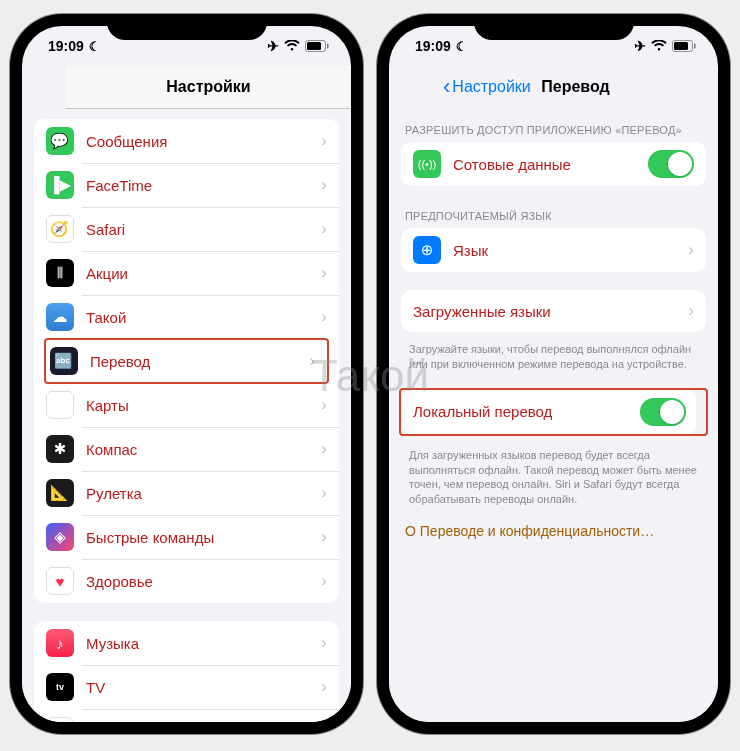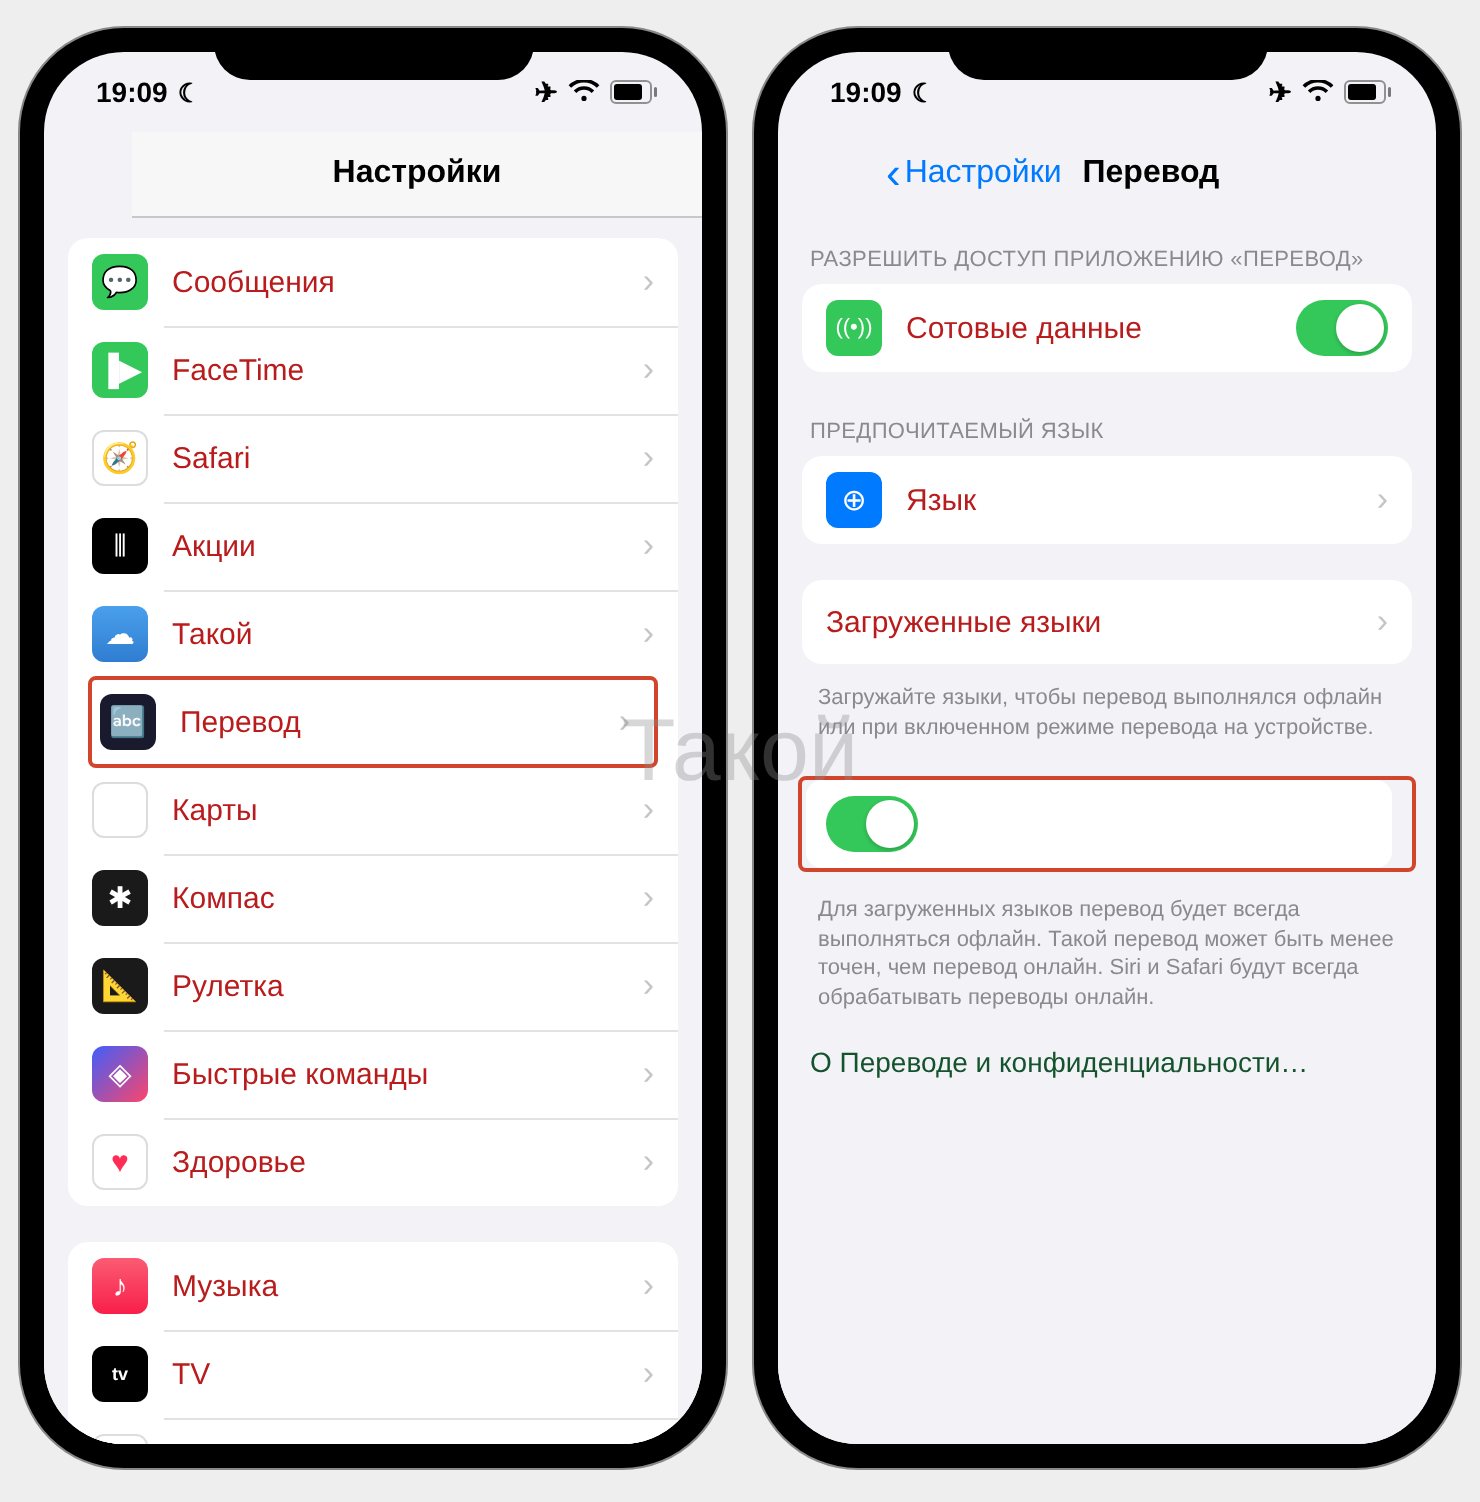--- a/index.html
+++ b/index.html
@@ -165,21 +165,21 @@
     top: 2px;
     right: 2px;
     width: 24px;
     height: 24px;
     background: #fff;
     border-radius: 50%;
     box-shadow: 0 1px 2px rgba(0,0,0,0.2);
   }
   .link-row {
     font-size: 14px;
-    color: #14532d;
+    color: #a16207;
     padding: 10px 16px;
   }
   .highlight {
     border: 2px solid #d1452c;
     border-radius: 4px;
     margin: -1px 10px;
     padding-left: 2px;
     padding-right: 10px;
   }
   .hl-row {
@@ -380,20 +380,21 @@
         <div class="group" style="margin-bottom:4px;">
           <div class="row noicon">
             <div class="row-label">Загруженные языки</div>
             <div class="chevron">›</div>
           </div>
         </div>
         <div class="section-footer">Загружайте языки, чтобы перевод выполнялся офлайн или при включенном режиме перевода на устройстве.</div>
 
         <div class="highlight" style="margin:10px 10px 2px 10px;">
           <div class="hl-row noicon" style="background:#fff;border-radius:8px;padding:8px 10px;">
+            <div class="row-label">Локальный перевод</div>
             <div class="toggle"></div>
           </div>
         </div>
         <div class="section-footer" style="padding-top:10px;">Для загруженных языков перевод будет всегда выполняться офлайн. Такой перевод может быть менее точен, чем перевод онлайн. Siri и Safari будут всегда обрабатывать переводы онлайн.</div>
 
         <div class="link-row">О Переводе и конфиденциальности…</div>
       </div>
     </div>
   </div>
 

